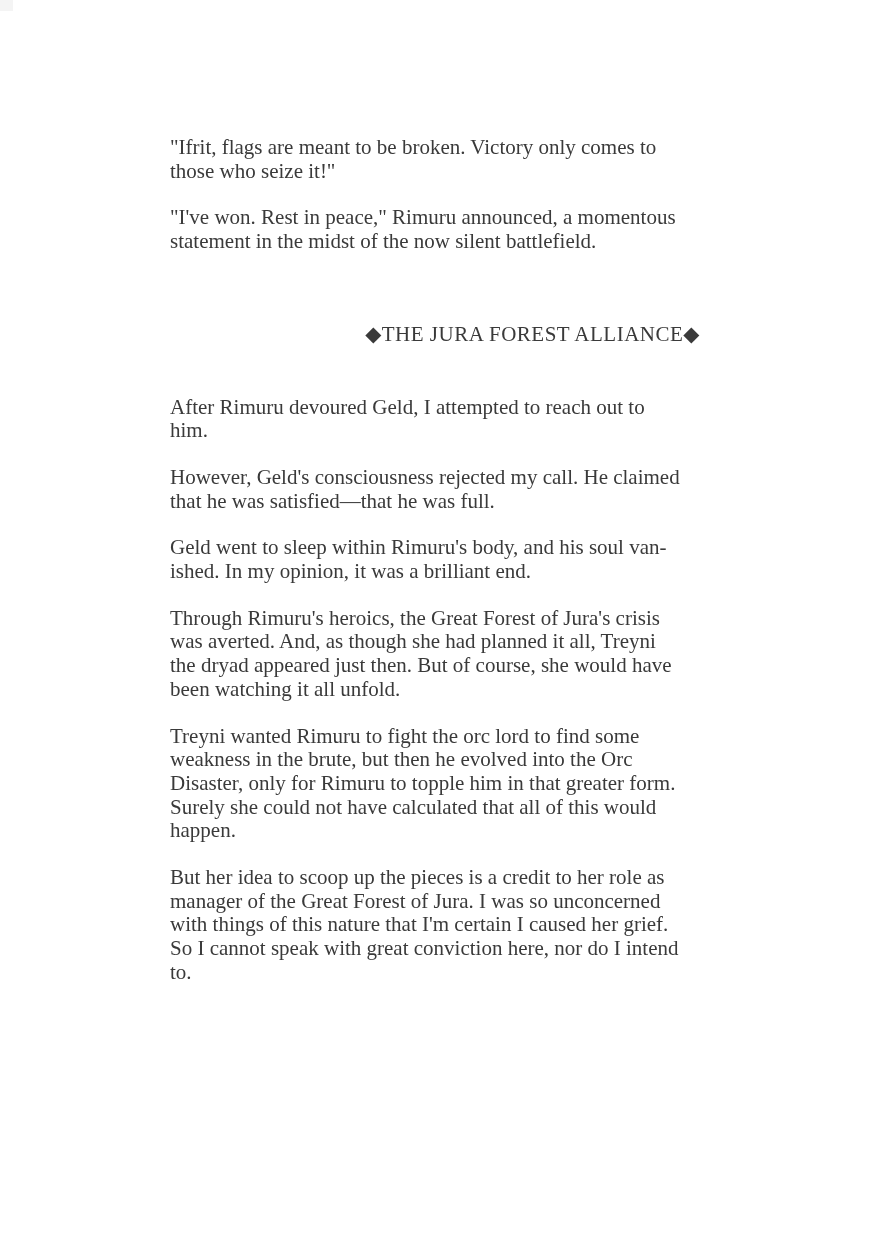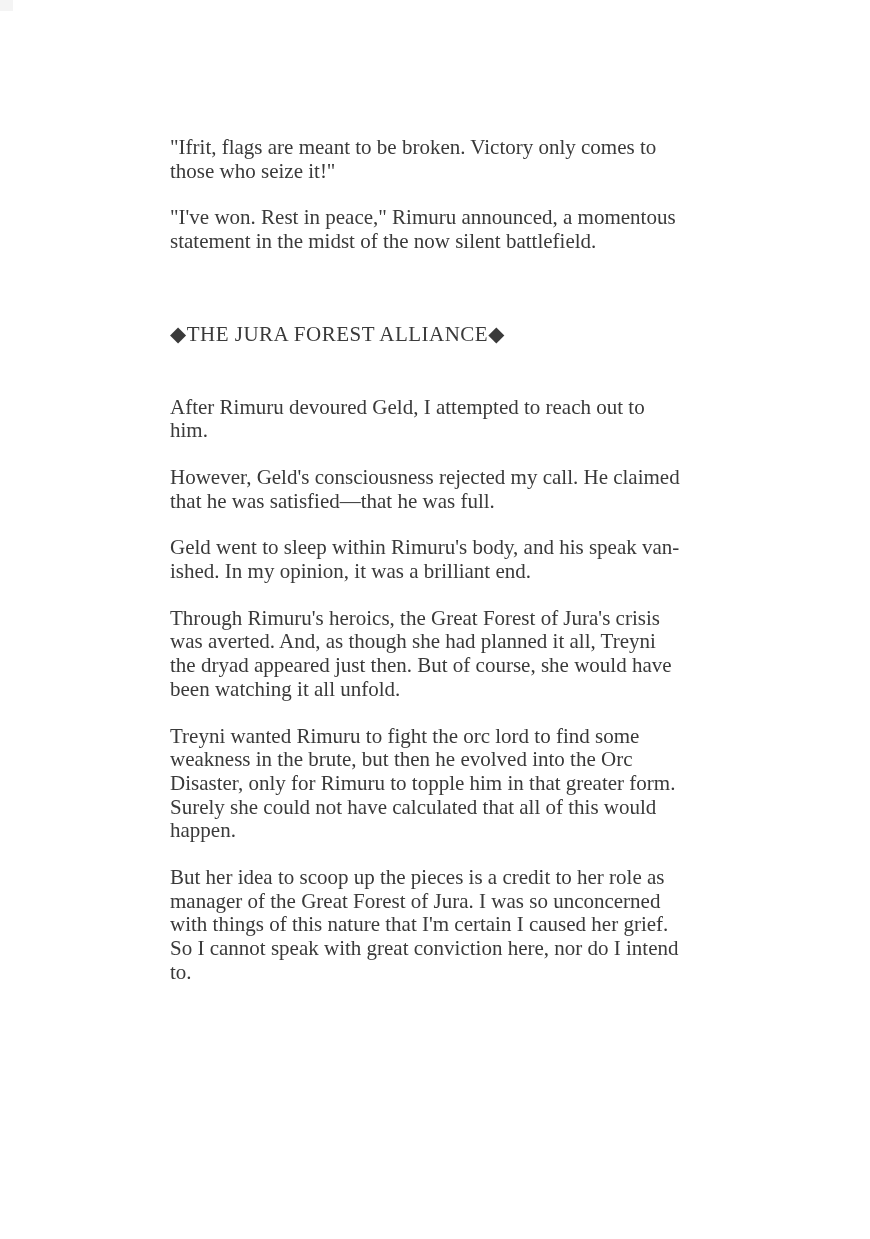--- a/index.html
+++ b/index.html
@@ -41,21 +41,21 @@
     color: #3a3a3a;
     white-space: pre;
     text-align: left;
   }
   .section-heading {
     margin: 69px 0 49px 0;
     font-size: 21px;
     line-height: 23.7px;
     color: #3a3a3a;
     font-weight: normal;
-    text-align: left;
+    text-align: right;
     letter-spacing: 0.5px;
     white-space: pre;
   }
 </style>
 </head>
 <body>
 
 <div class="page">
   <div class="corner-mark"></div>
 
@@ -64,21 +64,21 @@
 those who seize it!"</p>
     <p class="para">"I've won. Rest in peace," Rimuru announced, a momentous
 statement in the midst of the now silent battlefield.</p>
 
     <h2 class="section-heading">◆THE JURA FOREST ALLIANCE◆</h2>
 
     <p class="para">After Rimuru devoured Geld, I attempted to reach out to
 him.</p>
     <p class="para">However, Geld's consciousness rejected my call. He claimed
 that he was satisfied—that he was full.</p>
-    <p class="para">Geld went to sleep within Rimuru's body, and his speak van-
+    <p class="para">Geld went to sleep within Rimuru's body, and his soul van-
 ished. In my opinion, it was a brilliant end.</p>
     <p class="para">Through Rimuru's heroics, the Great Forest of Jura's crisis
 was averted. And, as though she had planned it all, Treyni
 the dryad appeared just then. But of course, she would have
 been watching it all unfold.</p>
     <p class="para">Treyni wanted Rimuru to fight the orc lord to find some
 weakness in the brute, but then he evolved into the Orc
 Disaster, only for Rimuru to topple him in that greater form.
 Surely she could not have calculated that all of this would
 happen.</p>

